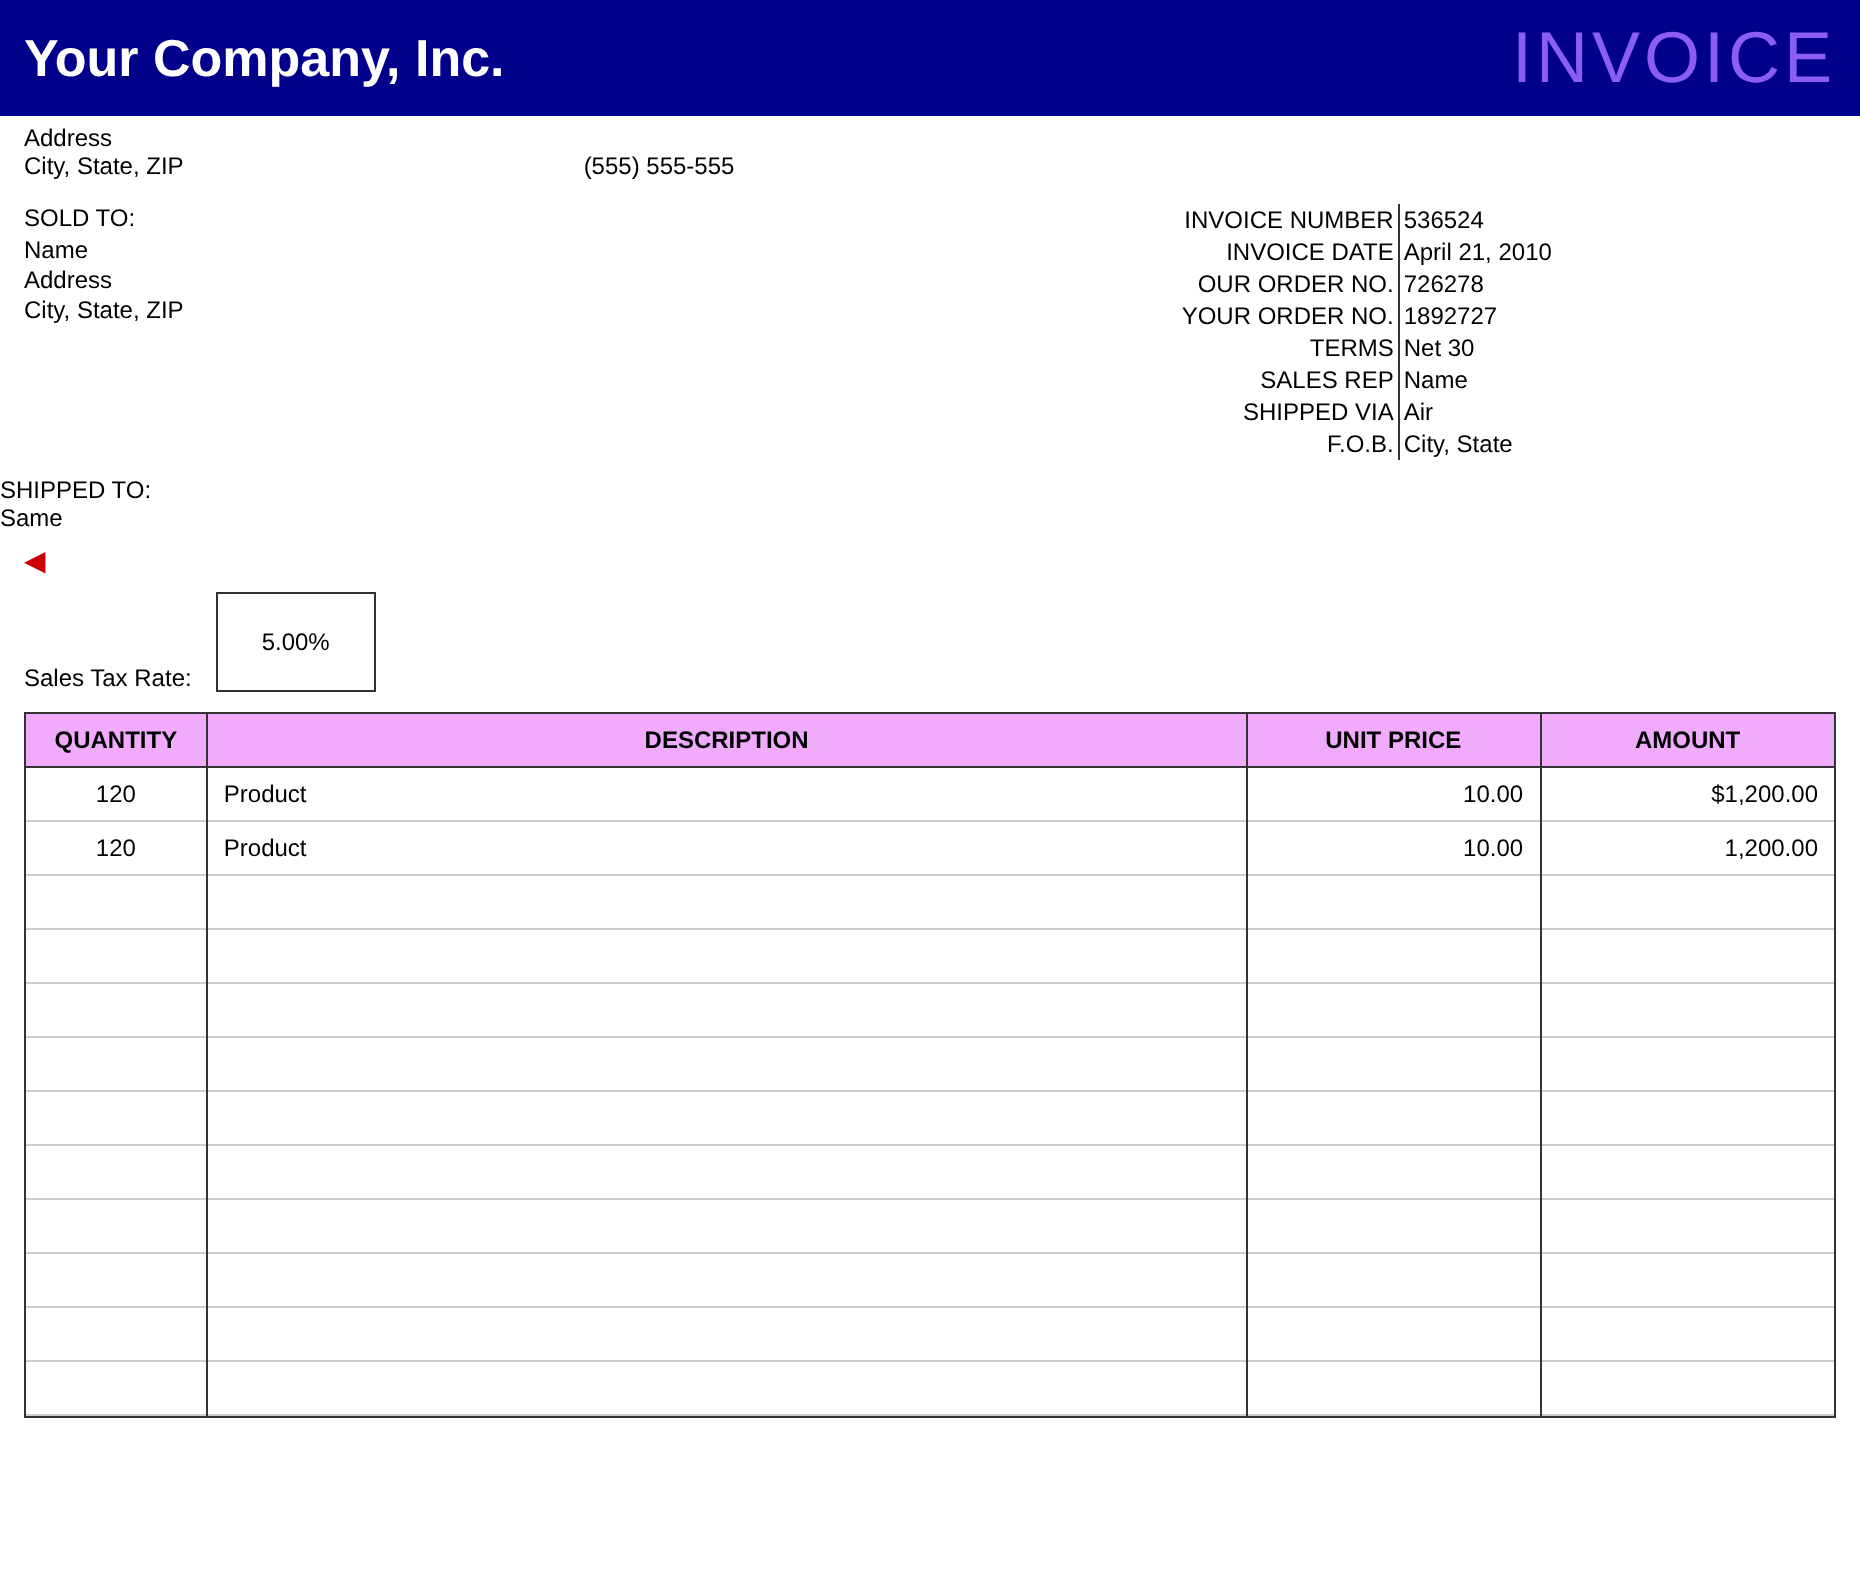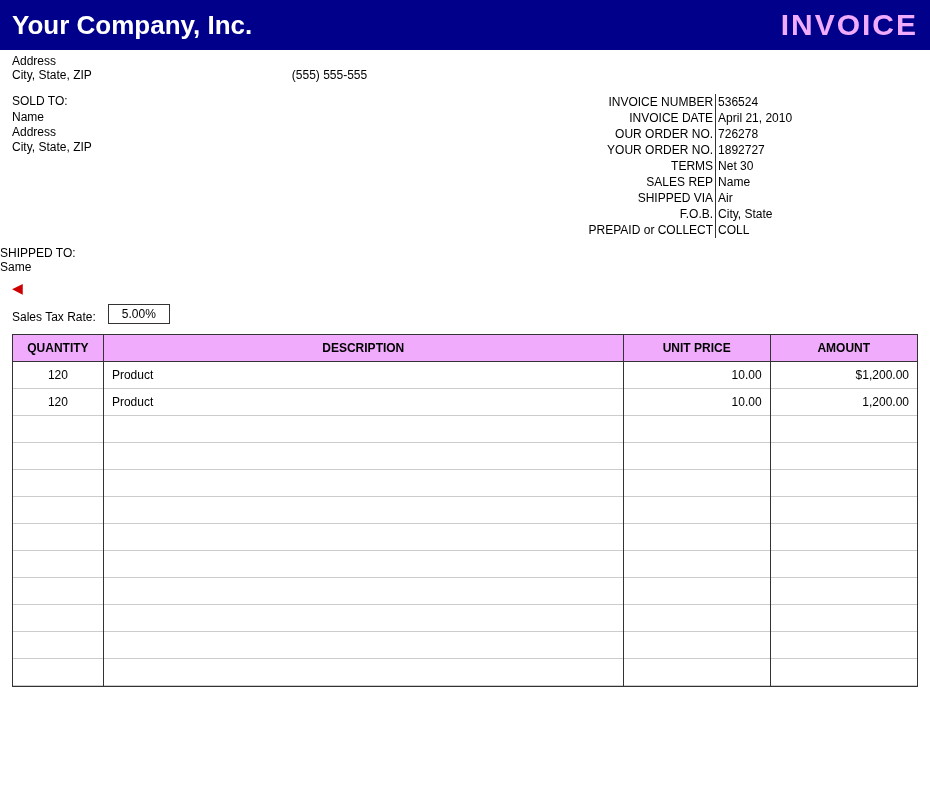--- a/index.html
+++ b/index.html
@@ -19,23 +19,23 @@
       align-items: center;
       justify-content: space-between;
       padding: 8px 12px;
     }
     .company-name {
       color: #fff;
       font-size: 26px;
       font-weight: bold;
     }
     .invoice-title {
-      color: #f0abfc;
-      font-size: 30px;
-      font-weight: bold;
+      color: #8b5cf6;
+      font-size: 36px;
+      font-weight: normal;
       letter-spacing: 2px;
     }
 
     
     .address-row {
       display: flex;
       padding: 4px 12px;
       font-size: 12px;
       gap: 200px;
     }
@@ -99,22 +99,22 @@
     
     .tax-row {
       display: flex;
       align-items: flex-end;
       padding: 6px 12px;
       font-size: 12px;
       gap: 12px;
     }
     .tax-input {
       border: 1px solid #333;
-      padding: 2px 6px;
-      width: 62px;
+      padding: 17px 6px;
+      width: 80px;
       text-align: center;
       font-size: 12px;
     }
 
     
     .items-table-wrapper {
       margin: 4px 12px 0 12px;
       border: 1px solid #333;
     }
     .items-table {
@@ -221,24 +221,20 @@
     <td class="detail-label">SALES REP</td>
     <td class="detail-value">Name</td>
   </tr>
           <tr>
     <td class="detail-label">SHIPPED VIA</td>
     <td class="detail-value">Air</td>
   </tr>
           <tr>
     <td class="detail-label">F.O.B.</td>
     <td class="detail-value">City, State</td>
-  </tr>
-          <tr>
-    <td class="detail-label">PREPAID or COLLECT</td>
-    <td class="detail-value">COLL</td>
   </tr>
         </tbody>
     </table>
   </div>
 </div>
 
 <div class="shipped-section">
   <span class="label-bold">SHIPPED TO:</span>
   <div>Same</div>
 </div>

